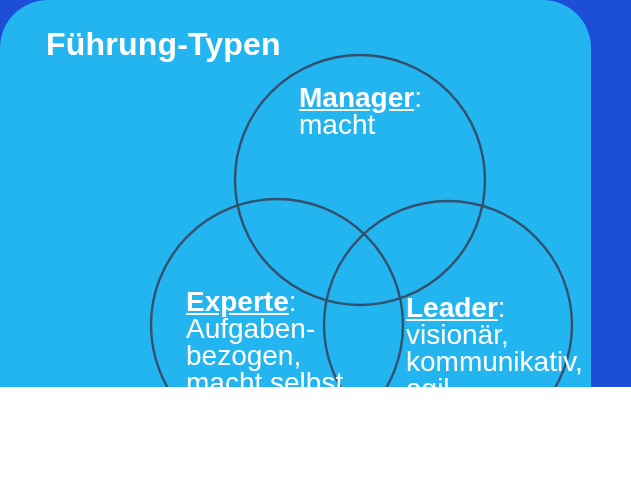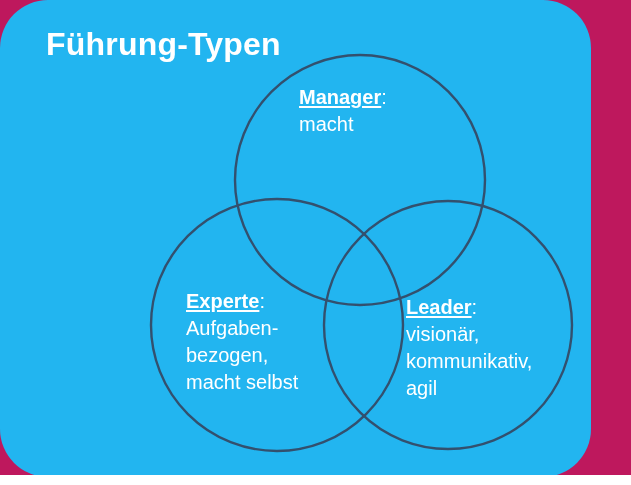--- a/index.html
+++ b/index.html
@@ -7,22 +7,22 @@
     margin: 0;
     padding: 0;
     background: #ffffff;
   }
   body {
     font-family: "Liberation Sans", sans-serif;
   }
   #stage {
     position: relative;
     width: 631px;
-    height: 475px;
-    background: #be185d;
+    height: 387px;
+    background: #1d4ed8;
     overflow: hidden;
   }
   #panel {
     position: absolute;
     left: 0px;
     top: 0px;
     width: 591px;
     height: 477px;
     background: #22b5f0;
     border-radius: 48px;
@@ -42,21 +42,21 @@
     font-size: 32px;
     font-weight: bold;
     color: #ffffff;
     letter-spacing: 0.2px;
     white-space: nowrap;
     line-height: 1.15;
   }
   .bubble-text {
     position: absolute;
     color: #ffffff;
-    font-size: 20px;
+    font-size: 28px;
     line-height: 27px;
     white-space: nowrap;
   }
   .bubble-head {
     font-weight: bold;
     text-decoration: underline;
     text-underline-offset: 2px;
   }
   .bubble-colon {
     font-weight: normal;

